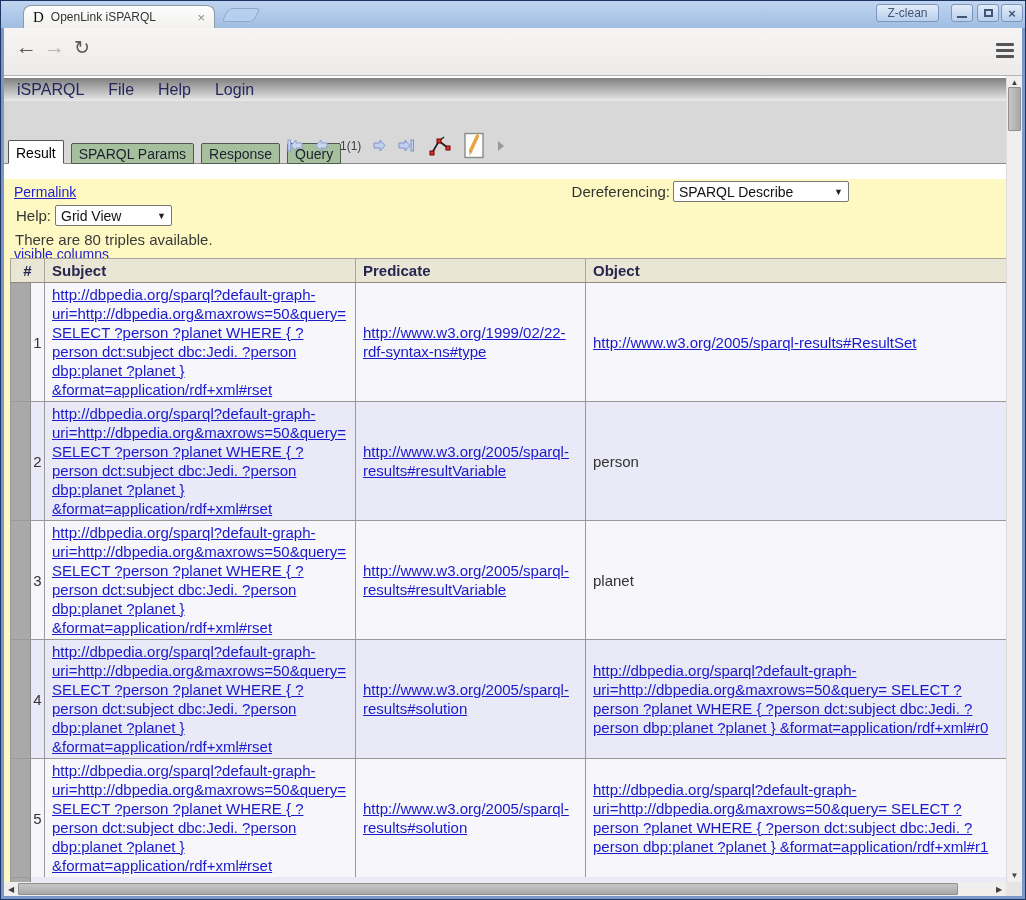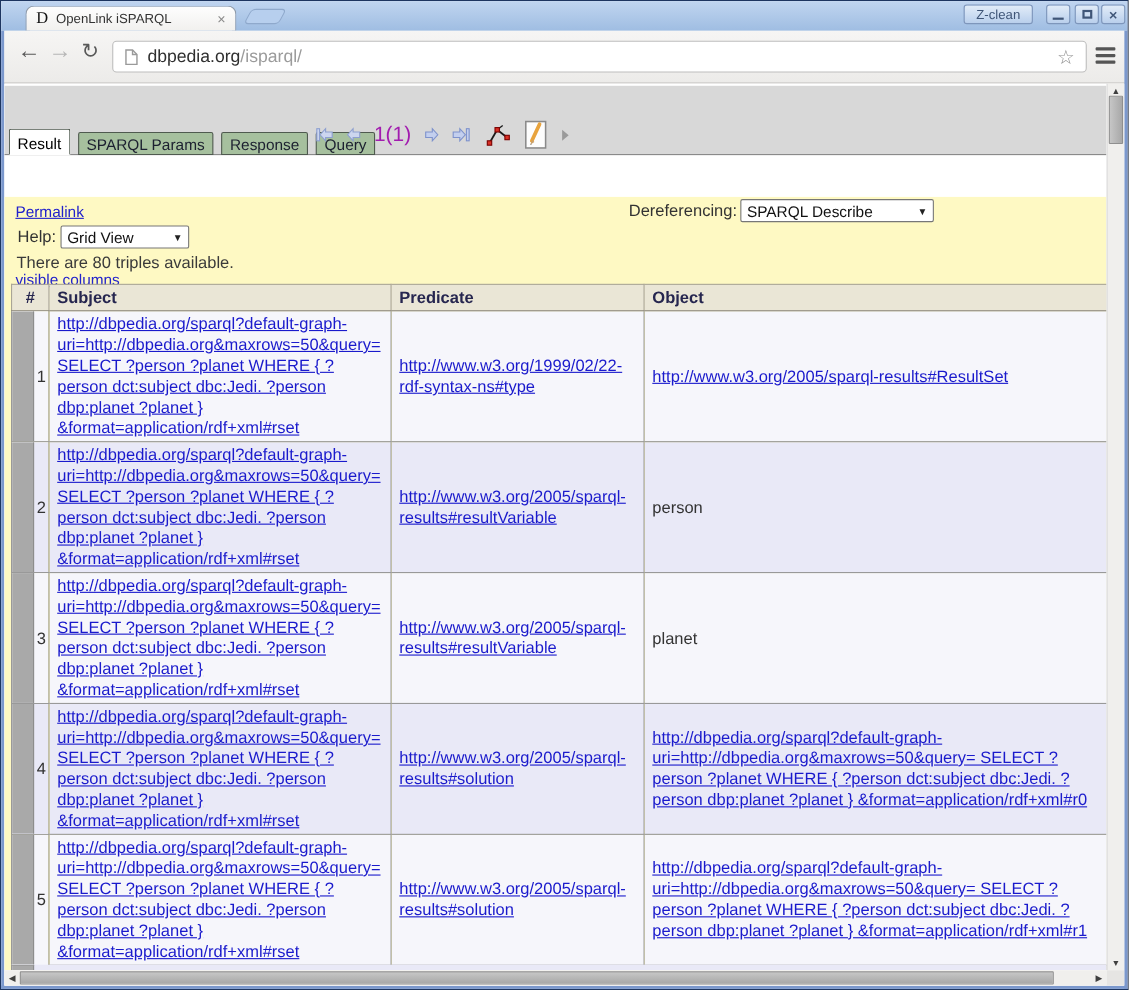--- a/index.html
+++ b/index.html
@@ -59,21 +59,21 @@
   .mtab{border:1px solid #9a9a9a;background:#fff;font-size:14px;color:#26264f;
     padding:3px 7px 3px;cursor:default;}
   .mtab.active{background:#c9c9c9;}
   .graybar{position:relative;height:63px;background:#d8d8d8;border-bottom:1px solid #8a8a8a;padding-left:20px;}
   .rtabs{position:absolute;left:4px;bottom:-1px;display:flex;align-items:flex-end;gap:7px;}
   .rtab{height:21px;background:#a6c09e;border:1px solid #4f5a4f;border-radius:2px 2px 0 0;
     font-size:14px;color:#1c2030;padding:2px 7px 0;cursor:default;}
   .rtab.active{height:24px;background:#fff;border-bottom:1px solid #fff;color:#000;
     padding-top:4px;z-index:2;}
   .navicons{position:absolute;left:282px;bottom:4px;display:flex;align-items:center;gap:9px;}
-  .pager{font-size:19px;color:#a21caf;padding:0 2px;}
+  .pager{font-size:12px;color:#404040;padding:0 2px;}
   .iconbtn{display:inline-flex;align-items:center;}
   .drop-arrow{width:0;height:0;border-left:6px solid #9a9a9a;
     border-top:5px solid transparent;border-bottom:5px solid transparent;margin-left:2px;}
   
   .panel{position:absolute;left:0;top:103px;right:0;bottom:0;background:#fef9c3;font-size:14px;}
   a.plink{color:#2222cc;text-decoration:underline;cursor:pointer;}
   .permalink{position:absolute;left:10px;top:5px;}
   .derefrow{position:absolute;right:157px;top:2px;display:flex;align-items:center;gap:3px;}
   .lbl{color:#333;font-size:15px;}
   .fselect{display:inline-flex;align-items:center;justify-content:space-between;
@@ -143,39 +143,37 @@
       </div>
     <div class="wmbtn wm-close">×</div>
   </div>
 
   <div class="framebody">
 
     <div class="toolbar">
       <span class="navbtn nav-back">←</span>
       <span class="navbtn nav-fwd">→</span>
       <span class="navbtn nav-reload">↻</span>
-      <div class="omnibox">
-        <svg class="docicon" width="13" height="16" viewBox="0 0 13 16">
-          <path d="M1.5 1.5 h6 l4 4 v9 h-10 z" fill="#fff" stroke="#9a9a9a" stroke-width="1.3"></path>
-          <path d="M7.5 1.5 v4 h4" fill="none" stroke="#9a9a9a" stroke-width="1.3"></path>
-        </svg>
-        <span class="url"><span class="host">dbpedia.org</span><span class="path">/isparql/</span></span>
-        <span class="star">☆</span>
-      </div>
       <div class="menubtn">
           <span></span>
           <span></span>
           <span></span>
         </div>
     </div>
 
     <div class="page">
       <div class="page-main">
         <div class="topgap"></div>
 
+        <div class="menubar">
+          <span class="mitem">iSPARQL</span>
+          <span class="mitem">File</span>
+          <span class="mitem">Help</span>
+          <span class="mitem">Login</span>
+        </div>
 
 
         <div class="graybar">
           <div class="rtabs">
             <span class="rtab active">Result</span>
             <span class="rtab">SPARQL Params</span>
             <span class="rtab">Response</span>
             <span class="rtab">Query</span>
           </div>
           <div class="navicons">

